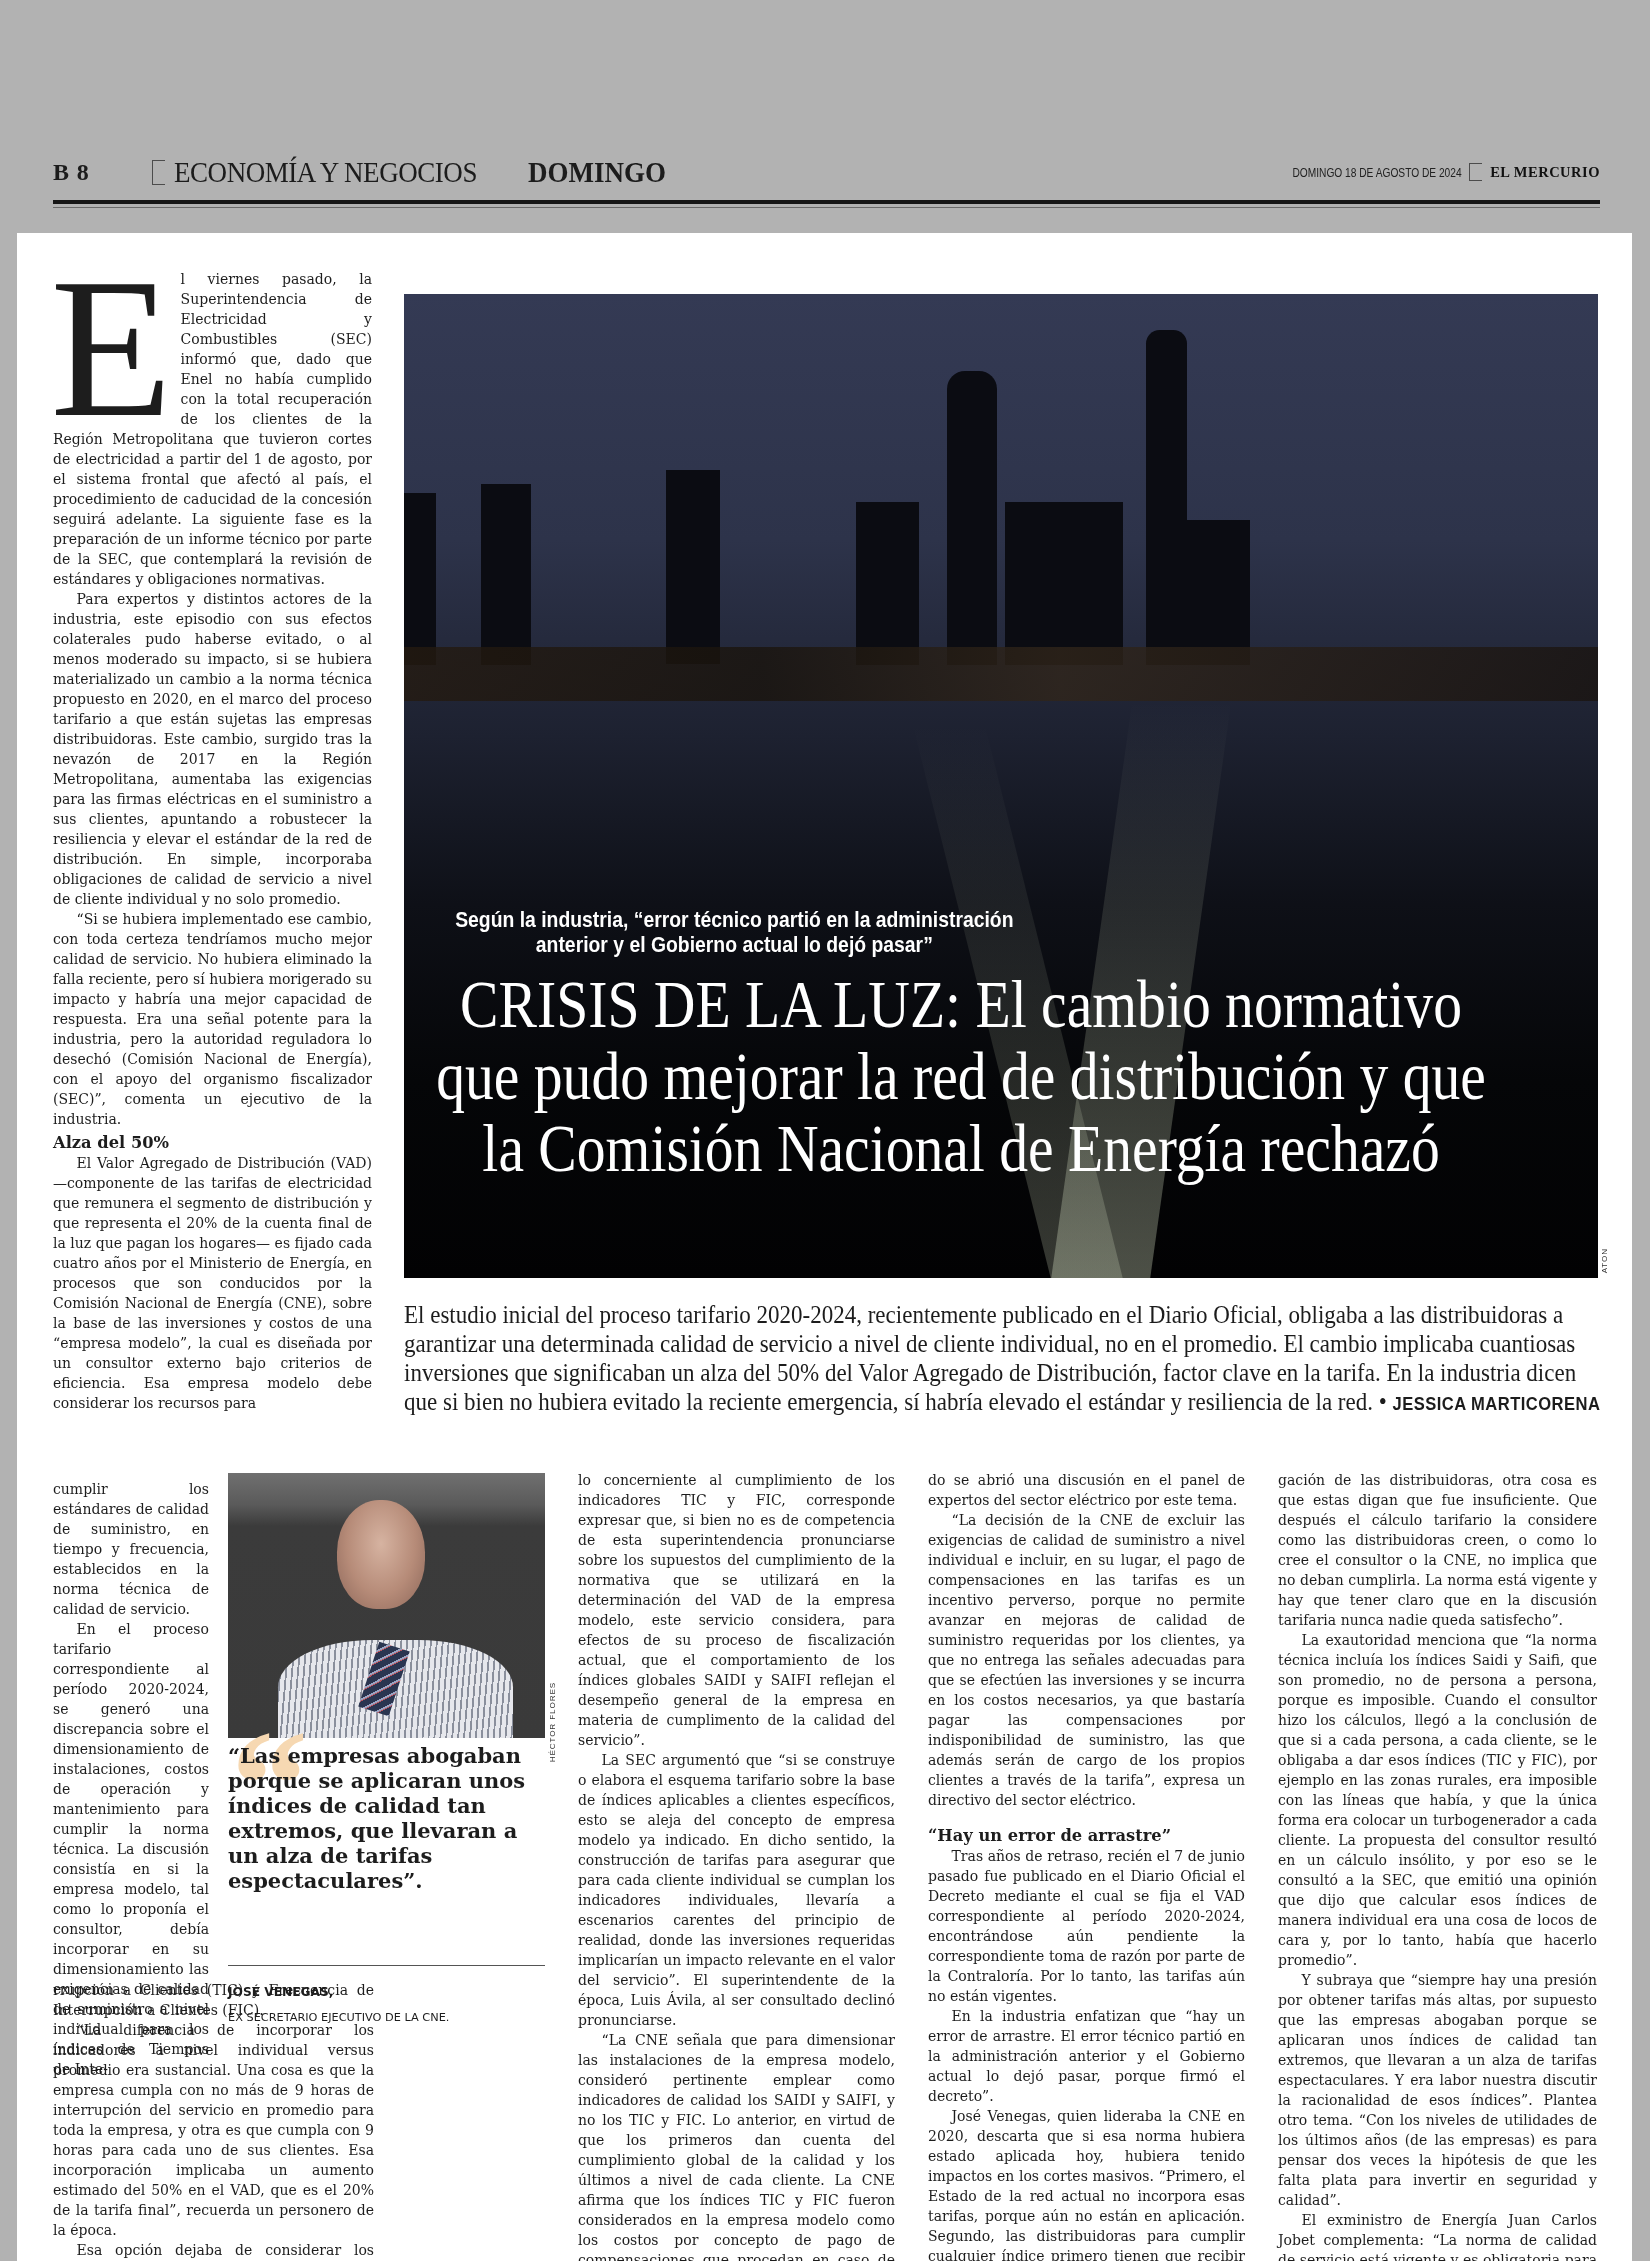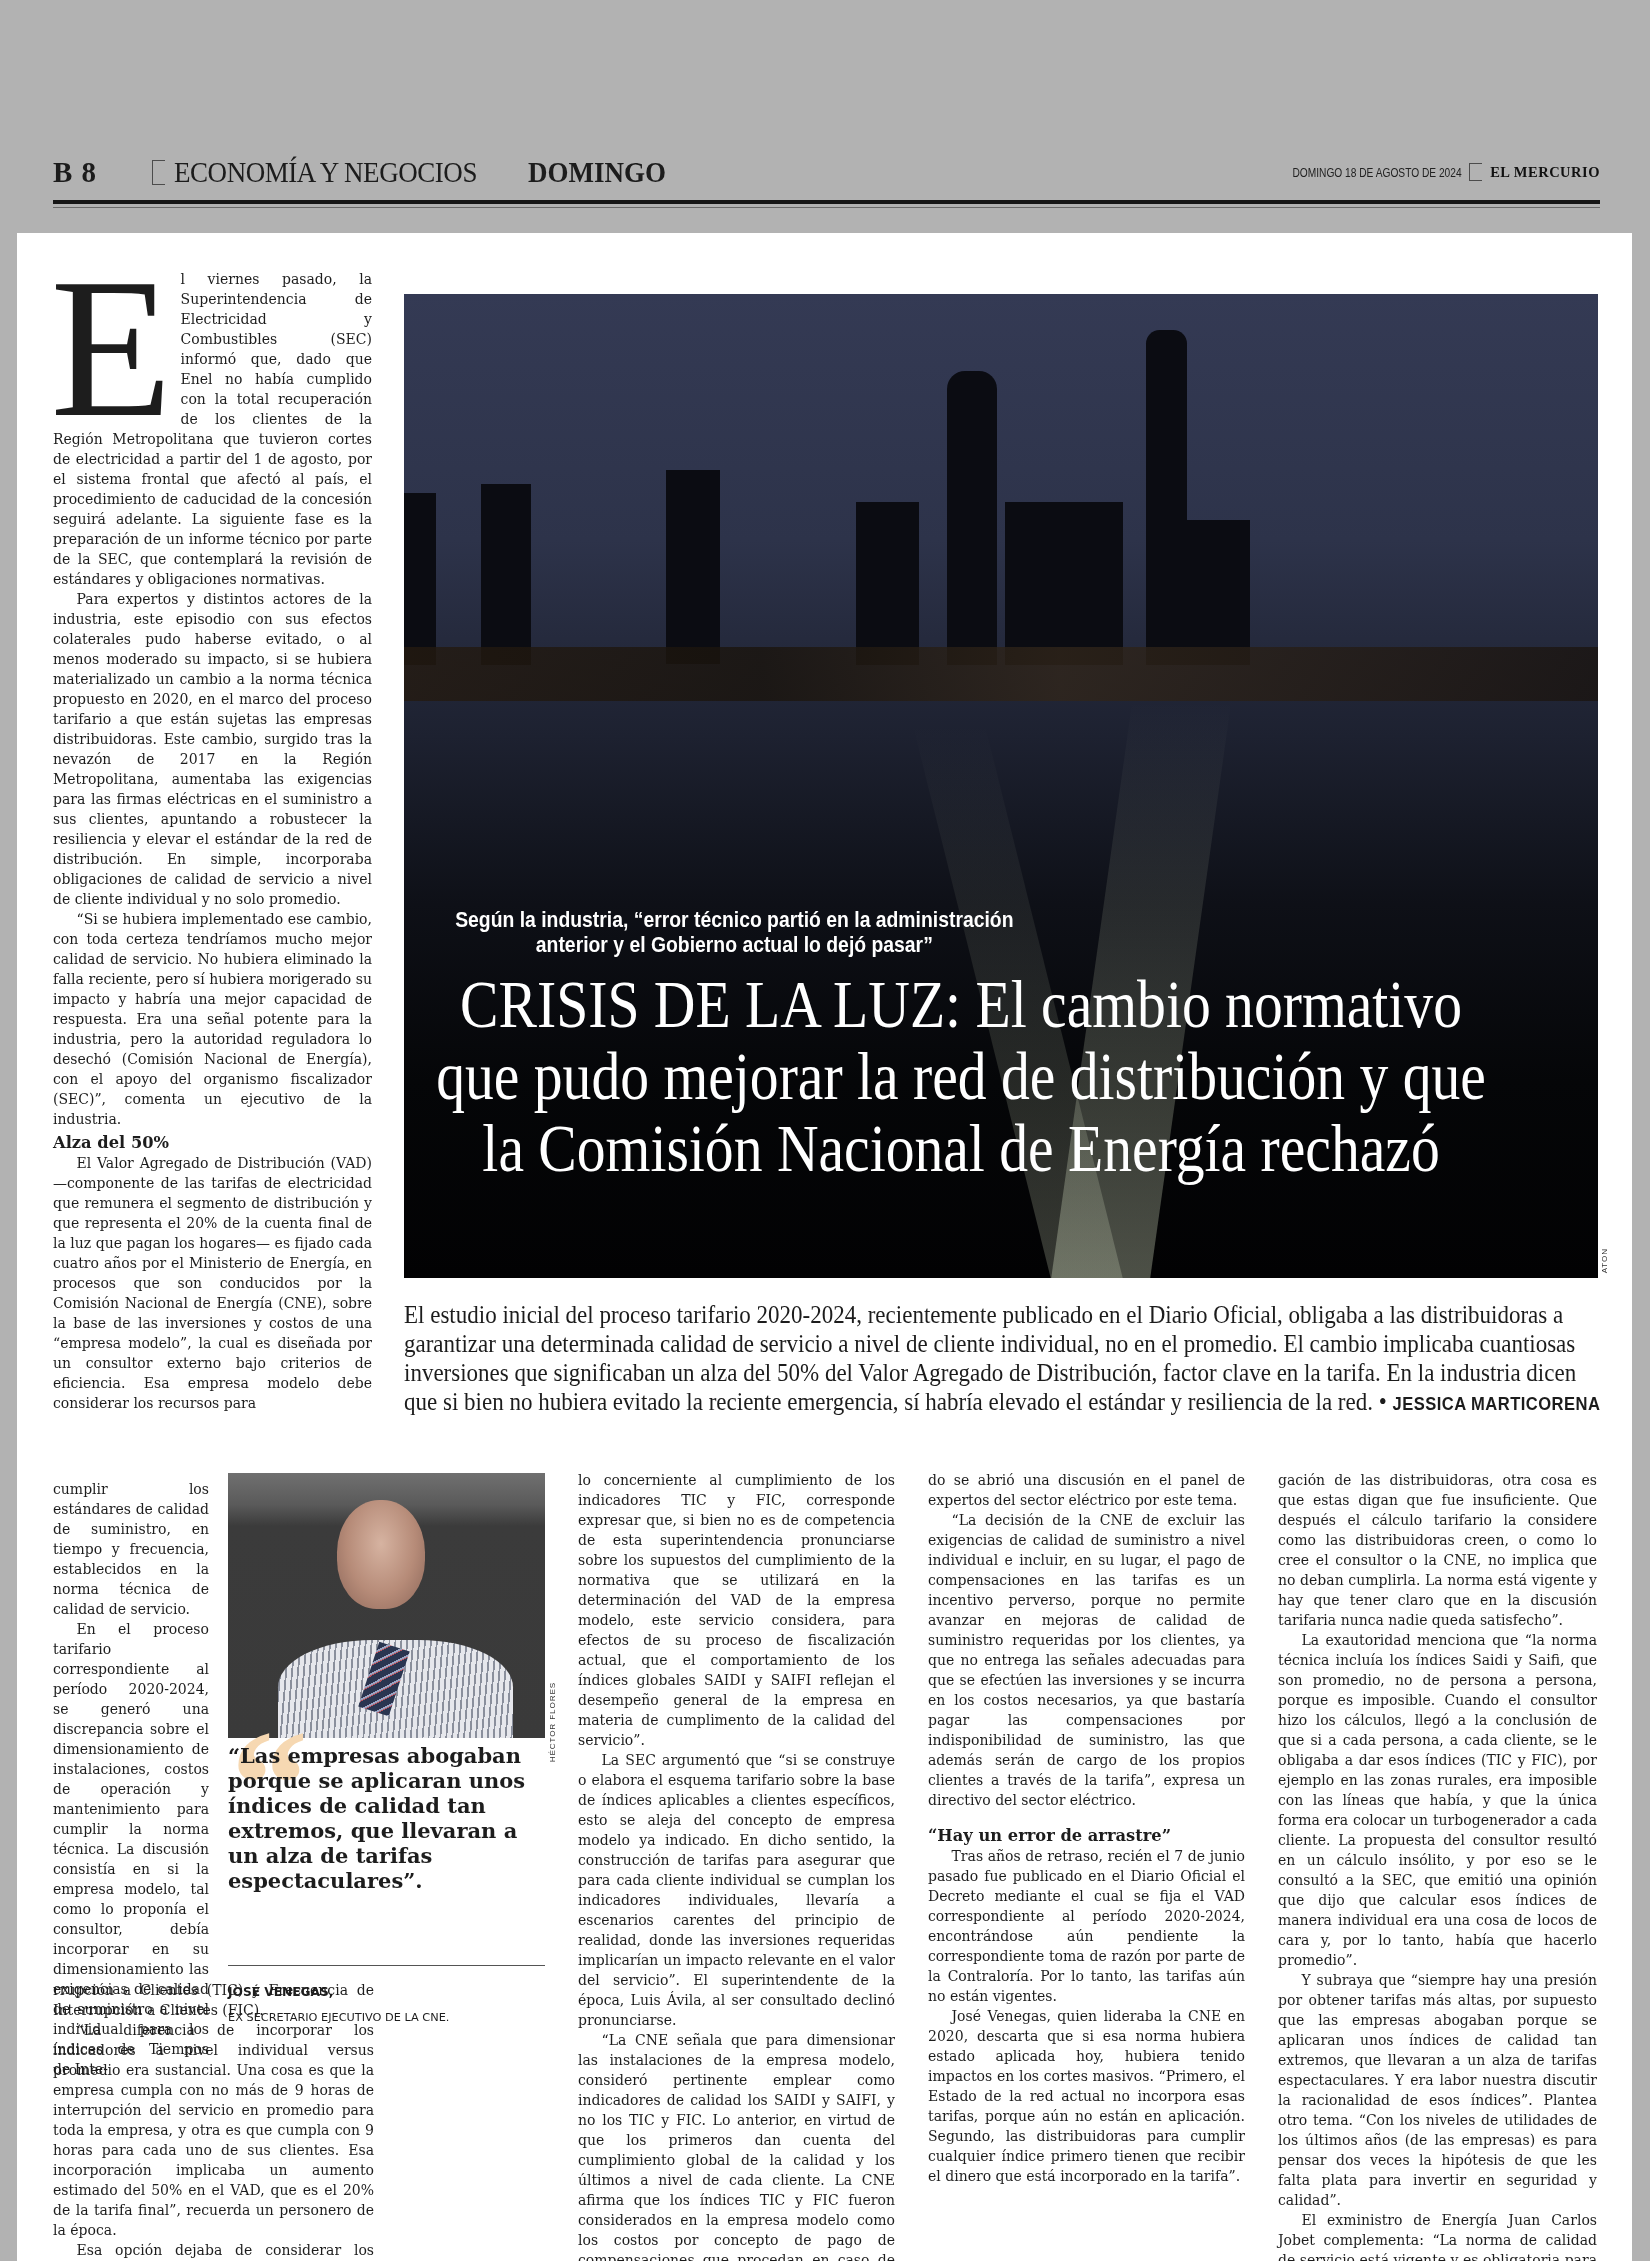--- a/index.html
+++ b/index.html
@@ -1,21 +1,21 @@
 <!DOCTYPE html>
 <html style="font-size:7.2px"><head>
 <meta charset="utf-8">
 <style>
   * { box-sizing: border-box; margin: 0; padding: 0; }
   html, body { width: 1651px; height: 3100px; background: #b2b2b2; overflow: hidden; }
   body { position: relative; font-family: "DejaVu Serif", serif; color: #1b1b1b; }
 
   
   .header { position: absolute; left: 53px; top: 154px; width: 1547px; height: 36px; display: flex; align-items: center; }
-  .hdr-page { font-family: "Liberation Serif", serif; font-weight: bold; font-size: 29px; color: #1c1c1c; letter-spacing: 0.9px; width: 99px; }
+  .hdr-page { font-family: "Liberation Serif", serif; font-weight: bold; font-size: 24px; color: #1c1c1c; letter-spacing: 0.9px; width: 99px; }
   .hdr-bracket { width: 12.7px; height: 25px; border: 1.8px solid #333; border-right: none; margin: 0 9px 0 0; opacity: .8; }
   .hdr-section { font-family: "Liberation Serif", serif; font-size: 30px; color: #1c1c1c; letter-spacing: -0.5px; transform: scaleX(.9); transform-origin: left center; }
   .hdr-sub { font-family: "Liberation Serif", serif; font-weight: bold; font-size: 30px; color: #1c1c1c; margin-left: 18px; transform: scaleX(.9); transform-origin: left center; }
   .hdr-right { margin-left: auto; display: flex; align-items: center; gap: 8.1px; }
   .hdr-date { font-family: "Liberation Sans", sans-serif; font-size: 13.6px; color: #222; transform: scaleX(.75); transform-origin: right center; }
   .hdr-logo { font-family: "Liberation Serif", serif; font-weight: bold; font-size: 14.5px; color: #111; letter-spacing: 0.5px; }
   .rule-top { position: absolute; left: 53px; top: 200px; width: 1547px; height: 3.6px; background: #161616; }
   .rule-top2 { position: absolute; left: 53px; top: 207px; width: 1547px; height: 1.4px; background: #6a6a6a; }
 
   
@@ -135,20 +135,21 @@
   <p class="noindent">lo concerniente al cumplimiento de los indicadores TIC y FIC, corresponde expresar que, si bien no es de competencia de esta superintendencia pronunciarse sobre los supuestos del cumplimiento de la normativa que se utilizará en la determinación del VAD de la empresa modelo, este servicio considera, para efectos de su proceso de fiscalización actual, que el comportamiento de los índices globales SAIDI y SAIFI reflejan el desempeño general de la empresa en materia de cumplimento de la calidad del servicio”.</p>
   <p>La SEC argumentó que “si se construye o elabora el esquema tarifario sobre la base de índices aplicables a clientes específicos, esto se aleja del concepto de empresa modelo ya indicado. En dicho sentido, la construcción de tarifas para asegurar que para cada cliente individual se cumplan los indicadores individuales, llevaría a escenarios carentes del principio de realidad, donde las inversiones requeridas implicarían un impacto relevante en el valor del servicio”. El superintendente de la época, Luis Ávila, al ser consultado declinó pronunciarse.</p>
   <p>“La CNE señala que para dimensionar las instalaciones de la empresa modelo, consideró pertinente emplear como indicadores de calidad los SAIDI y SAIFI, y no los TIC y FIC. Lo anterior, en virtud de que los primeros dan cuenta del cumplimiento global de la calidad y los últimos a nivel de cada cliente. La CNE afirma que los índices TIC y FIC fueron considerados en la empresa modelo como los costos por concepto de pago de compensaciones que procedan en caso de que dichos índices sobrepasen los estándares fijados en la norma (...). En simple, la CNE consideró que la empresa deberá pagar compensaciones a los clientes y, por lo tanto, en la propia tarifa se debe considerar el pago de estas”, alertó un informe de la consultora Valgesta, del año pasado, cuan-</p>
 </div>
 
 <div class="col" style="left:928px; top:1470px; width:317px;">
   <p class="noindent">do se abrió una discusión en el panel de expertos del sector eléctrico por este tema.</p>
   <p>“La decisión de la CNE de excluir las exigencias de calidad de suministro a nivel individual e incluir, en su lugar, el pago de compensaciones en las tarifas es un incentivo perverso, porque no permite avanzar en mejoras de calidad de suministro requeridas por los clientes, ya que no entrega las señales adecuadas para que se efectúen las inversiones y se incurra en los costos necesarios, ya que bastaría pagar las compensaciones por indisponibilidad de suministro, las que además serán de cargo de los propios clientes a través de la tarifa”, expresa un directivo del sector eléctrico.</p>
   <h3 style="margin-top:16px;">“Hay un error de arrastre”</h3>
   <p>Tras años de retraso, recién el 7 de junio pasado fue publicado en el Diario Oficial el Decreto mediante el cual se fija el VAD correspondiente al período 2020-2024, encontrándose aún pendiente la correspondiente toma de razón por parte de la Contraloría. Por lo tanto, las tarifas aún no están vigentes.</p>
+  <p>En la industria enfatizan que “hay un error de arrastre. El error técnico partió en la administración anterior y el Gobierno actual lo dejó pasar, porque firmó el decreto”.</p>
   <p>José Venegas, quien lideraba la CNE en 2020, descarta que si esa norma hubiera estado aplicada hoy, hubiera tenido impactos en los cortes masivos. “Primero, el Estado de la red actual no incorpora esas tarifas, porque aún no están en aplicación. Segundo, las distribuidoras para cumplir cualquier índice primero tienen que recibir el dinero que está incorporado en la tarifa”.</p>
 
 </div>
 
 <div class="col" style="left:1278px; top:1470px; width:319px;">
   <p class="noindent">gación de las distribuidoras, otra cosa es que estas digan que fue insuficiente. Que después el cálculo tarifario la considere como las distribuidoras creen, o como lo cree el consultor o la CNE, no implica que no deban cumplirla. La norma está vigente y hay que tener claro que en la discusión tarifaria nunca nadie queda satisfecho”.</p>
   <p>La exautoridad menciona que “la norma técnica incluía los índices Saidi y Saifi, que son promedio, no de persona a persona, porque es imposible. Cuando el consultor hizo los cálculos, llegó a la conclusión de que si a cada persona, a cada cliente, se le obligaba a dar esos índices (TIC y FIC), por ejemplo en las zonas rurales, era imposible con las líneas que había, y que la única forma era colocar un turbogenerador a cada cliente. La propuesta del consultor resultó en un cálculo insólito, y por eso se le consultó a la SEC, que emitió una opinión que dijo que calcular esos índices de manera individual era una cosa de locos de cara y, por lo tanto, había que hacerlo promedio”.</p>
   <p>Y subraya que “siempre hay una presión por obtener tarifas más altas, por supuesto que las empresas abogaban porque se aplicaran unos índices de calidad tan extremos, que llevaran a un alza de tarifas espectaculares. Y era labor nuestra discutir la racionalidad de esos índices”. Plantea otro tema. “Con los niveles de utilidades de los últimos años (de las empresas) es para pensar dos veces la hipótesis de que les falta plata para invertir en seguridad y calidad”.</p>
   <p>El exministro de Energía Juan Carlos Jobet complementa: “La norma de calidad de servicio está vigente y es obligatoria para las empresas desde 2020. La forma de reflejarla en las tarifas es una discusión técnica, sobre la que siempre hay controversias con las empresas, pero eso no las exime de cumplir la norma. La decisión de incorporar las compensaciones en la tarifa fue una decisión posterior a nuestra gestión”.</p>
 

